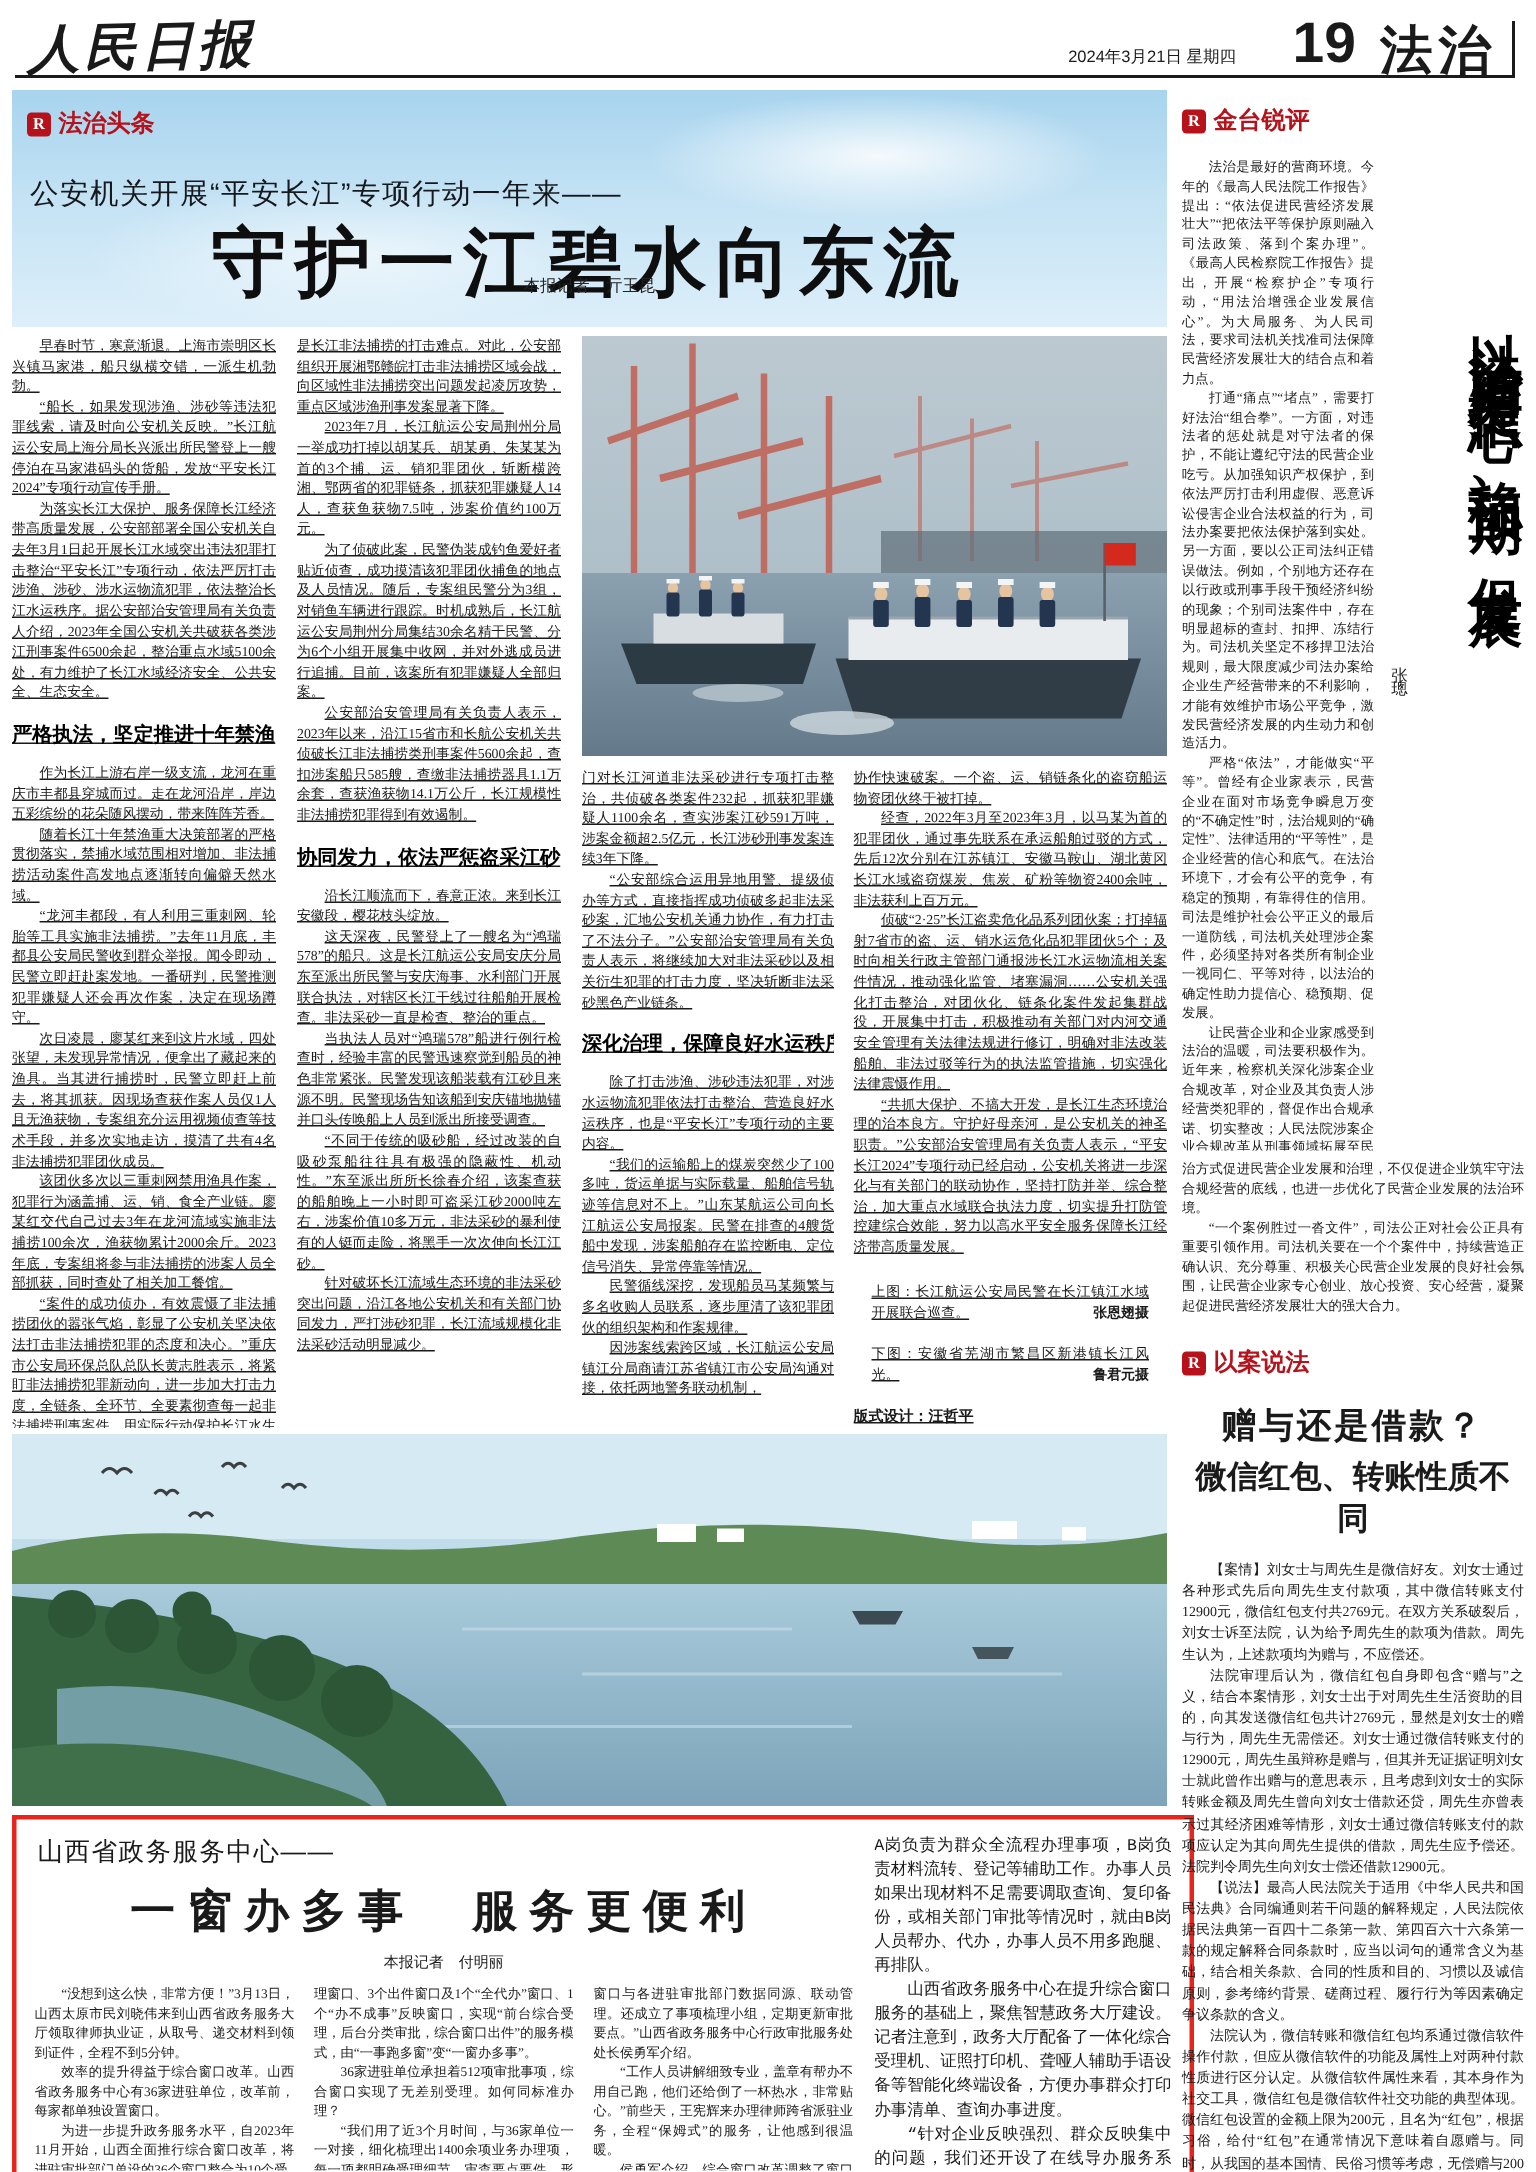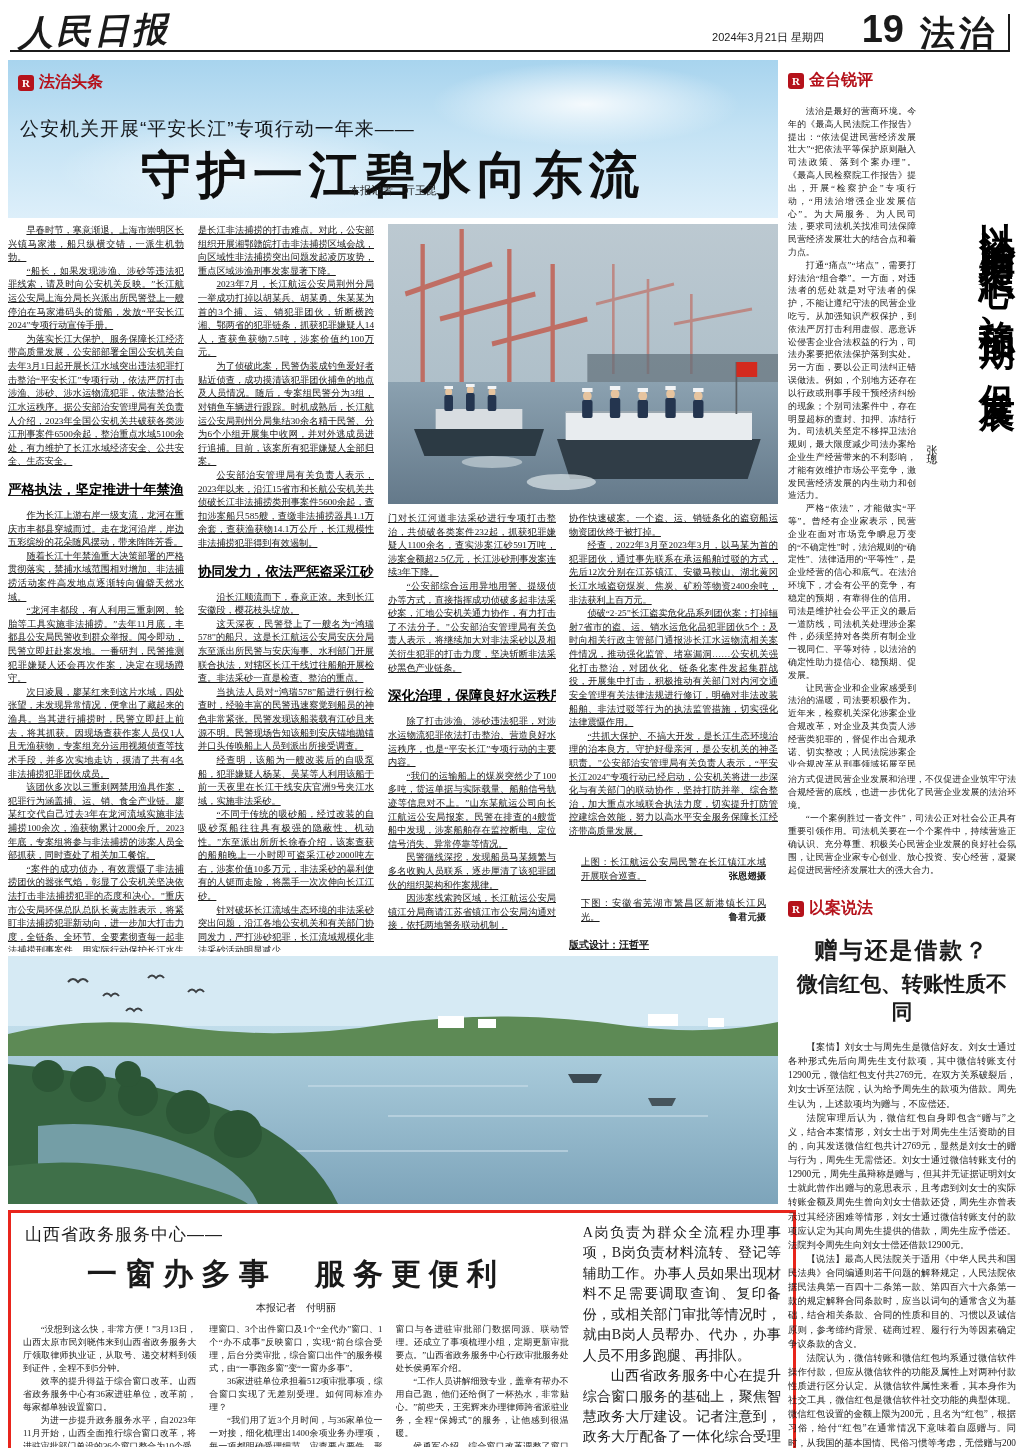--- a/index.html
+++ b/index.html
@@ -66,21 +66,21 @@
   
   .service-box{position:absolute;left:8px;top:1210px;width:758px;height:228px;
                border:3px solid #e8251c;padding:6px 12px;box-sizing:content-box;background:#fff;}
   .service-inner{display:flex;gap:14px;height:100%;}
   .service-left{width:72%;display:flex;flex-direction:column;min-width:0;}
   .service-kicker{font-size:17px;font-family:"Liberation Sans",sans-serif;margin:4px 0 0 2px;letter-spacing:1px;}
   .service-headline{text-align:center;font-size:30px;font-weight:bold;letter-spacing:8px;margin:8px 0 6px 0;}
   .service-byline{text-align:center;font-size:10px;margin-bottom:8px;}
   .service-cols{flex:1;display:flex;gap:13px;min-height:0;}
   .scol{flex:1;overflow:hidden;font-size:8.9px;line-height:1.46;text-align:justify;}
-  .service-right{flex:1;overflow:hidden;font-size:14px;line-height:1.46;text-align:justify;padding-top:4px;}
+  .service-right{flex:1;overflow:hidden;font-size:11px;line-height:1.46;text-align:justify;padding-top:4px;font-family:Liberation Mono, monospace;}
 
   
   .commentary{position:absolute;left:788px;top:70px;width:228px;}
   .commentary-body{margin-top:14px;display:flex;gap:6px;}
   .commentary-text{width:128px;font-size:8.9px;line-height:1.44;text-align:justify;overflow:hidden;
                    height:662px;}
   .vertical-wrap{flex:1;position:relative;height:662px;}
   .vertical-headline{position:absolute;right:0;top:88px;writing-mode:vertical-rl;
         font-size:36px;font-weight:bold;letter-spacing:7px;line-height:1.1;
         font-family:"Liberation Serif",serif;color:#000;}
@@ -134,21 +134,20 @@
 
     <div class="ncol col-2">
       <p class="para cont">是长江非法捕捞的打击难点。对此，公安部组织开展湘鄂赣皖打击非法捕捞区域会战，向区域性非法捕捞突出问题发起凌厉攻势，重点区域涉渔刑事发案显著下降。</p>
       <p class="para">2023年7月，长江航运公安局荆州分局一举成功打掉以胡某兵、胡某勇、朱某某为首的3个捕、运、销犯罪团伙，斩断横跨湘、鄂两省的犯罪链条，抓获犯罪嫌疑人14人，查获鱼获物7.5吨，涉案价值约100万元。</p>
       <p class="para">为了侦破此案，民警伪装成钓鱼爱好者贴近侦查，成功摸清该犯罪团伙捕鱼的地点及人员情况。随后，专案组民警分为3组，对销鱼车辆进行跟踪。时机成熟后，长江航运公安局荆州分局集结30余名精干民警、分为6个小组开展集中收网，并对外逃成员进行追捕。目前，该案所有犯罪嫌疑人全部归案。</p>
       <p class="para">公安部治安管理局有关负责人表示，2023年以来，沿江15省市和长航公安机关共侦破长江非法捕捞类刑事案件5600余起，查扣涉案船只585艘，查缴非法捕捞器具1.1万余套，查获渔获物14.1万公斤，长江规模性非法捕捞犯罪得到有效遏制。</p>
       <h3 class="subhead">协同发力，依法严惩盗采江砂</h3>
       <p class="para">沿长江顺流而下，春意正浓。来到长江安徽段，樱花枝头绽放。</p>
       <p class="para">这天深夜，民警登上了一艘名为“鸿瑞578”的船只。这是长江航运公安局安庆分局东至派出所民警与安庆海事、水利部门开展联合执法，对辖区长江干线过往船舶开展检查。非法采砂一直是检查、整治的重点。</p>
       <p class="para">当执法人员对“鸿瑞578”船进行例行检查时，经验丰富的民警迅速察觉到船员的神色非常紧张。民警发现该船装载有江砂且来源不明。民警现场告知该船到安庆锚地抛锚并口头传唤船上人员到派出所接受调查。</p>
-      <p class="para">经查明，该船为一艘改装后的自吸泵船，犯罪嫌疑人杨某、吴某等人利用该船于前一天夜里在长江干线安庆官洲9号夹江水域，实施非法采砂。</p>
       <p class="para">“不同于传统的吸砂船，经过改装的自吸砂泵船往往具有极强的隐蔽性、机动性。”东至派出所所长徐春介绍，该案查获的船舶晚上一小时即可盗采江砂2000吨左右，涉案价值10多万元，非法采砂的暴利使有的人铤而走险，将黑手一次次伸向长江江砂。</p>
       <p class="para">针对破坏长江流域生态环境的非法采砂突出问题，沿江各地公安机关和有关部门协同发力，严打涉砂犯罪，长江流域规模化非法采砂活动明显减少。</p>
 
     </div>
 
     <div class="right-block">
 
       <div class="photo-police">
         <svg viewBox="0 0 450 280" preserveAspectRatio="none">
           <defs>

